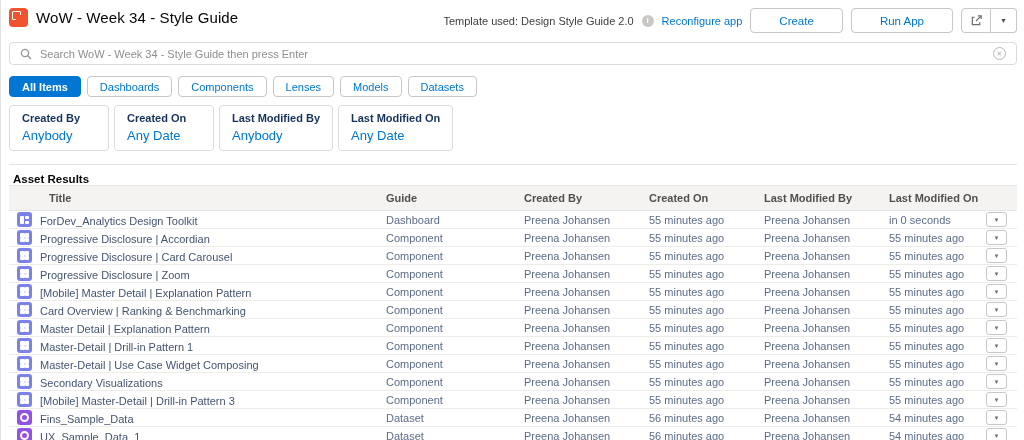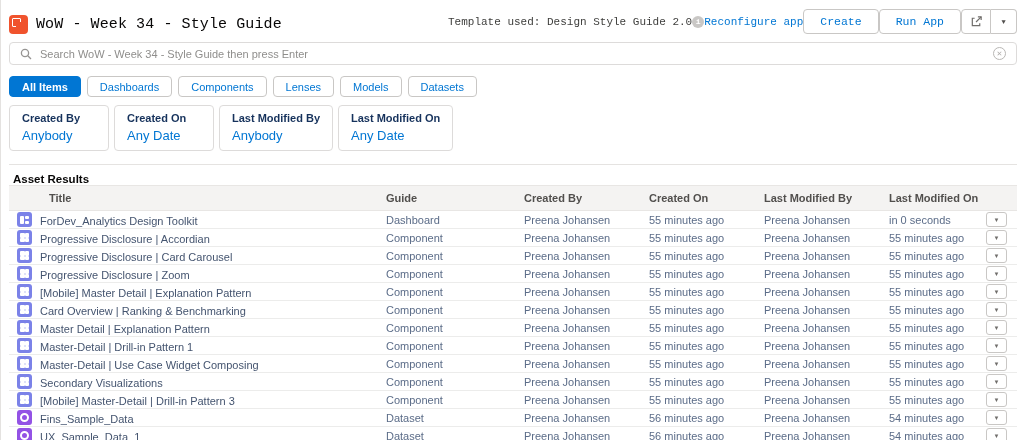--- a/index.html
+++ b/index.html
@@ -5,31 +5,31 @@
   * { box-sizing: border-box; margin: 0; padding: 0; }
   html,body { width:1024px; height:440px; }
   body {
     font-family: "Liberation Sans", "DejaVu Sans", sans-serif;
     background:#fff; color:#3e3e3c; overflow:hidden;
     border-left:1px solid #e4e2e0;
   }
   .page { padding:8px; width:1024px; }
 
   
-  .topbar { display:flex; justify-content:space-between; align-items:flex-end; height:26px; margin-bottom:4px;font-family:Liberation Mono, monospace; }
+  .topbar { display:flex; justify-content:space-between; align-items:flex-start; height:26px; margin-bottom:4px; }
   .topbar-left { display:flex; align-items:center; gap:8px; }
   .app-icon { width:19px; height:19px; border-radius:4px; background:var(--app-orange,#f0532d); position:relative; flex:0 0 19px; }
   .app-icon .back { position:absolute; left:3px; top:3px; width:9px; height:9px; border:1.5px solid #fff; border-radius:1px; }
   .app-icon .front { position:absolute; right:3px; bottom:3px; width:9px; height:9px; background:var(--app-orange,#f0532d); border-radius:1px; }
   .page-title { font-size:15px; color:#080707; font-weight:400; letter-spacing:.1px; }
-  .topbar-right { display:flex; align-items:center; gap:0; font-size:11px;margin-top:7px; }
+  .topbar-right { display:flex; align-items:center; gap:8px; font-size:11px; }
   .template-label { color:#3e3e3c; }
   .info-icon { width:12px; height:12px; border-radius:50%; background:#c9c7c5; color:#fff; font-size:8px; font-weight:bold; display:inline-flex; align-items:center; justify-content:center; cursor:pointer; }
   .link { color:var(--brand,#0176d3); text-decoration:none; cursor:pointer; }
-  .btn { height:25px; padding:0 16px; background:#fff; border:1px solid #c9c7c5; border-radius:4px; color:var(--brand,#0176d3); font-size:11.5px; font-family:inherit; cursor:pointer; }
+  .btn { height:25px; padding:0 28px; background:#fff; border:1px solid #c9c7c5; border-radius:4px; color:var(--brand,#0176d3); font-size:11.5px; font-family:inherit; cursor:pointer; }
   .btn-group { display:flex; height:25px; }
   .btn-seg { background:#fff; border:1px solid #c9c7c5; display:flex; align-items:center; justify-content:center; cursor:pointer; }
   .btn-seg.share { width:30px; border-radius:4px 0 0 4px; }
   .btn-seg.caret { width:26px; border-left:none; border-radius:0 4px 4px 0; color:#514f4d; font-size:7px; }
 
   
   .searchbar { display:flex; align-items:center; gap:8px; height:23px; border:1px solid #dddbda; border-radius:4px; padding:0 10px; background:#fff;margin-top:8px; }
   .search-input { flex:1; border:none; outline:none; font-size:11px; font-family:inherit; color:#3e3e3c; background:transparent; }
   .search-input::placeholder { color:#8f8e8c; }
   .clear-icon { width:13px; height:13px; border-radius:50%; border:1px solid #b9b7b5; color:#b0adab; font-size:7px; display:flex; align-items:center; justify-content:center; cursor:pointer; flex:0 0 13px; }

